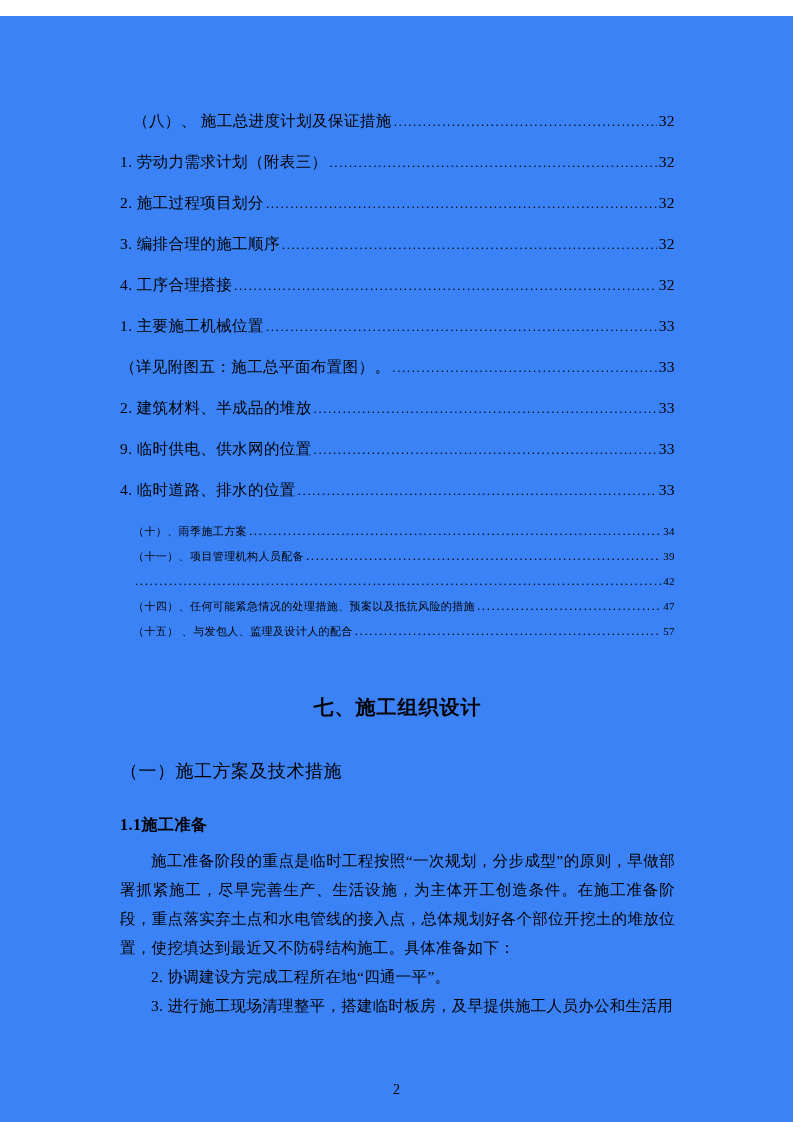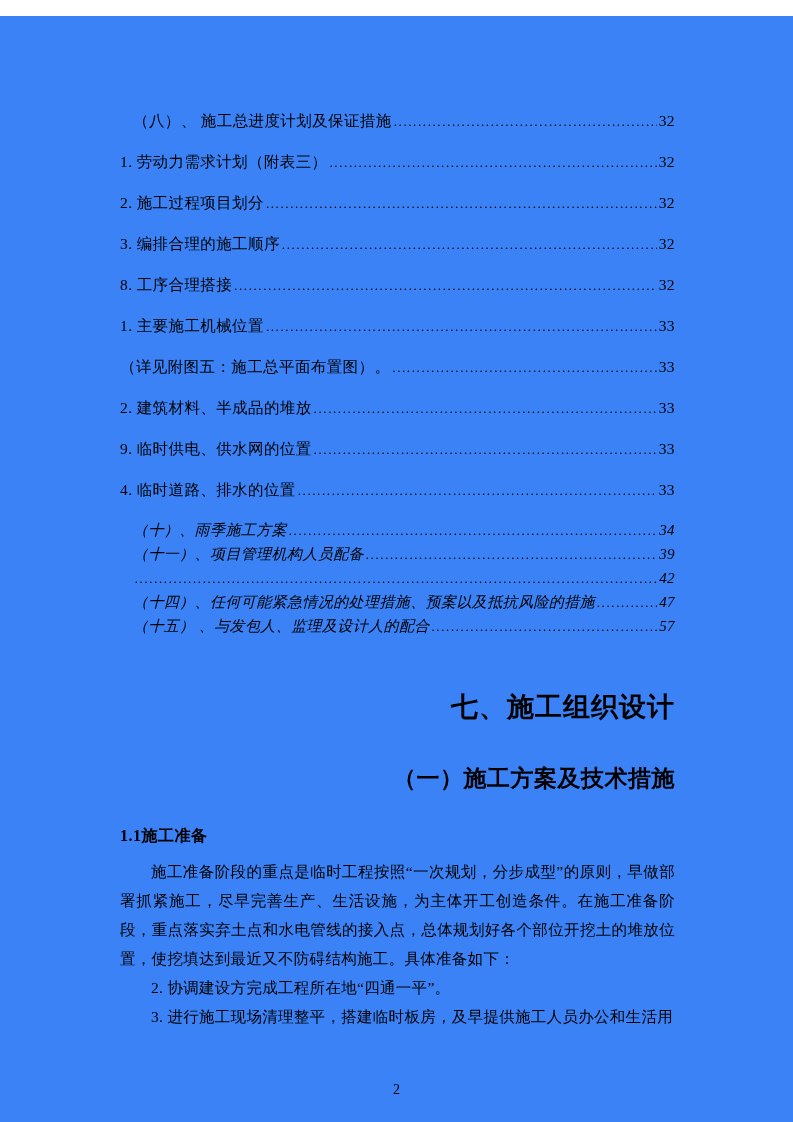--- a/index.html
+++ b/index.html
@@ -20,54 +20,53 @@
 
   
   .toc-entry {
     display: flex;
     align-items: baseline;
     font-size: 15.5px;
     line-height: 21px;
     letter-spacing: 0.4px;
   }
   .toc-entry.wide  { margin-bottom: 19px; }
-  .toc-entry.tight { margin-bottom: 3px; font-size: 15px; font-style: italic; }
+  .toc-entry.tight { margin-bottom: 3px; font-size: 11px; }
   .toc-entry.ind   { padding-left: 13px; }
   .toc-label { white-space: nowrap; }
   .toc-dots {
     flex: 1;
     overflow: hidden;
     white-space: nowrap;
     margin: 0 2px;
     min-width: 10px;
   }
   .toc-dots::after {
     content: "..........................................................................................................................................................";
     font-size: 13px;
     letter-spacing: 1.6px;
     color: #000;
   }
   .toc-page { white-space: nowrap; }
 
   
   .h-main {
     margin-top: 52px;
-    text-align: right;
+    text-align: center;
     font-family: Liberation Mono, monospace;
-    font-size: 27px;
+    font-size: 20px;
     font-weight: 700;
     letter-spacing: 1px;
   }
   .h-sub {
     margin-top: 38px;
     font-family: "Liberation Sans", "DejaVu Sans", sans-serif;
-    font-size: 23px;
-    font-weight: 700;
+    font-size: 18px;
+    font-weight: 400;
     letter-spacing: 0.5px;
-    text-align: right;
   }
   .h-clause {
     margin-top: 32px;
     font-size: 16px;
     font-weight: 700;
     letter-spacing: 0.5px;
   }
 
   
   .body-text { margin-top: 10px; }
@@ -110,21 +109,21 @@
           <span class="toc-label">2. 施工过程项目划分</span>
           <span class="toc-dots"></span>
           <span class="toc-page">32</span>
         </div>
         <div class="toc-entry wide">
           <span class="toc-label">3. 编排合理的施工顺序</span>
           <span class="toc-dots"></span>
           <span class="toc-page">32</span>
         </div>
         <div class="toc-entry wide">
-          <span class="toc-label">8. 工序合理搭接</span>
+          <span class="toc-label">4. 工序合理搭接</span>
           <span class="toc-dots"></span>
           <span class="toc-page">32</span>
         </div>
         <div class="toc-entry wide">
           <span class="toc-label">1. 主要施工机械位置</span>
           <span class="toc-dots"></span>
           <span class="toc-page">33</span>
         </div>
         <div class="toc-entry wide">
           <span class="toc-label">（详见附图五：施工总平面布置图）。</span>

